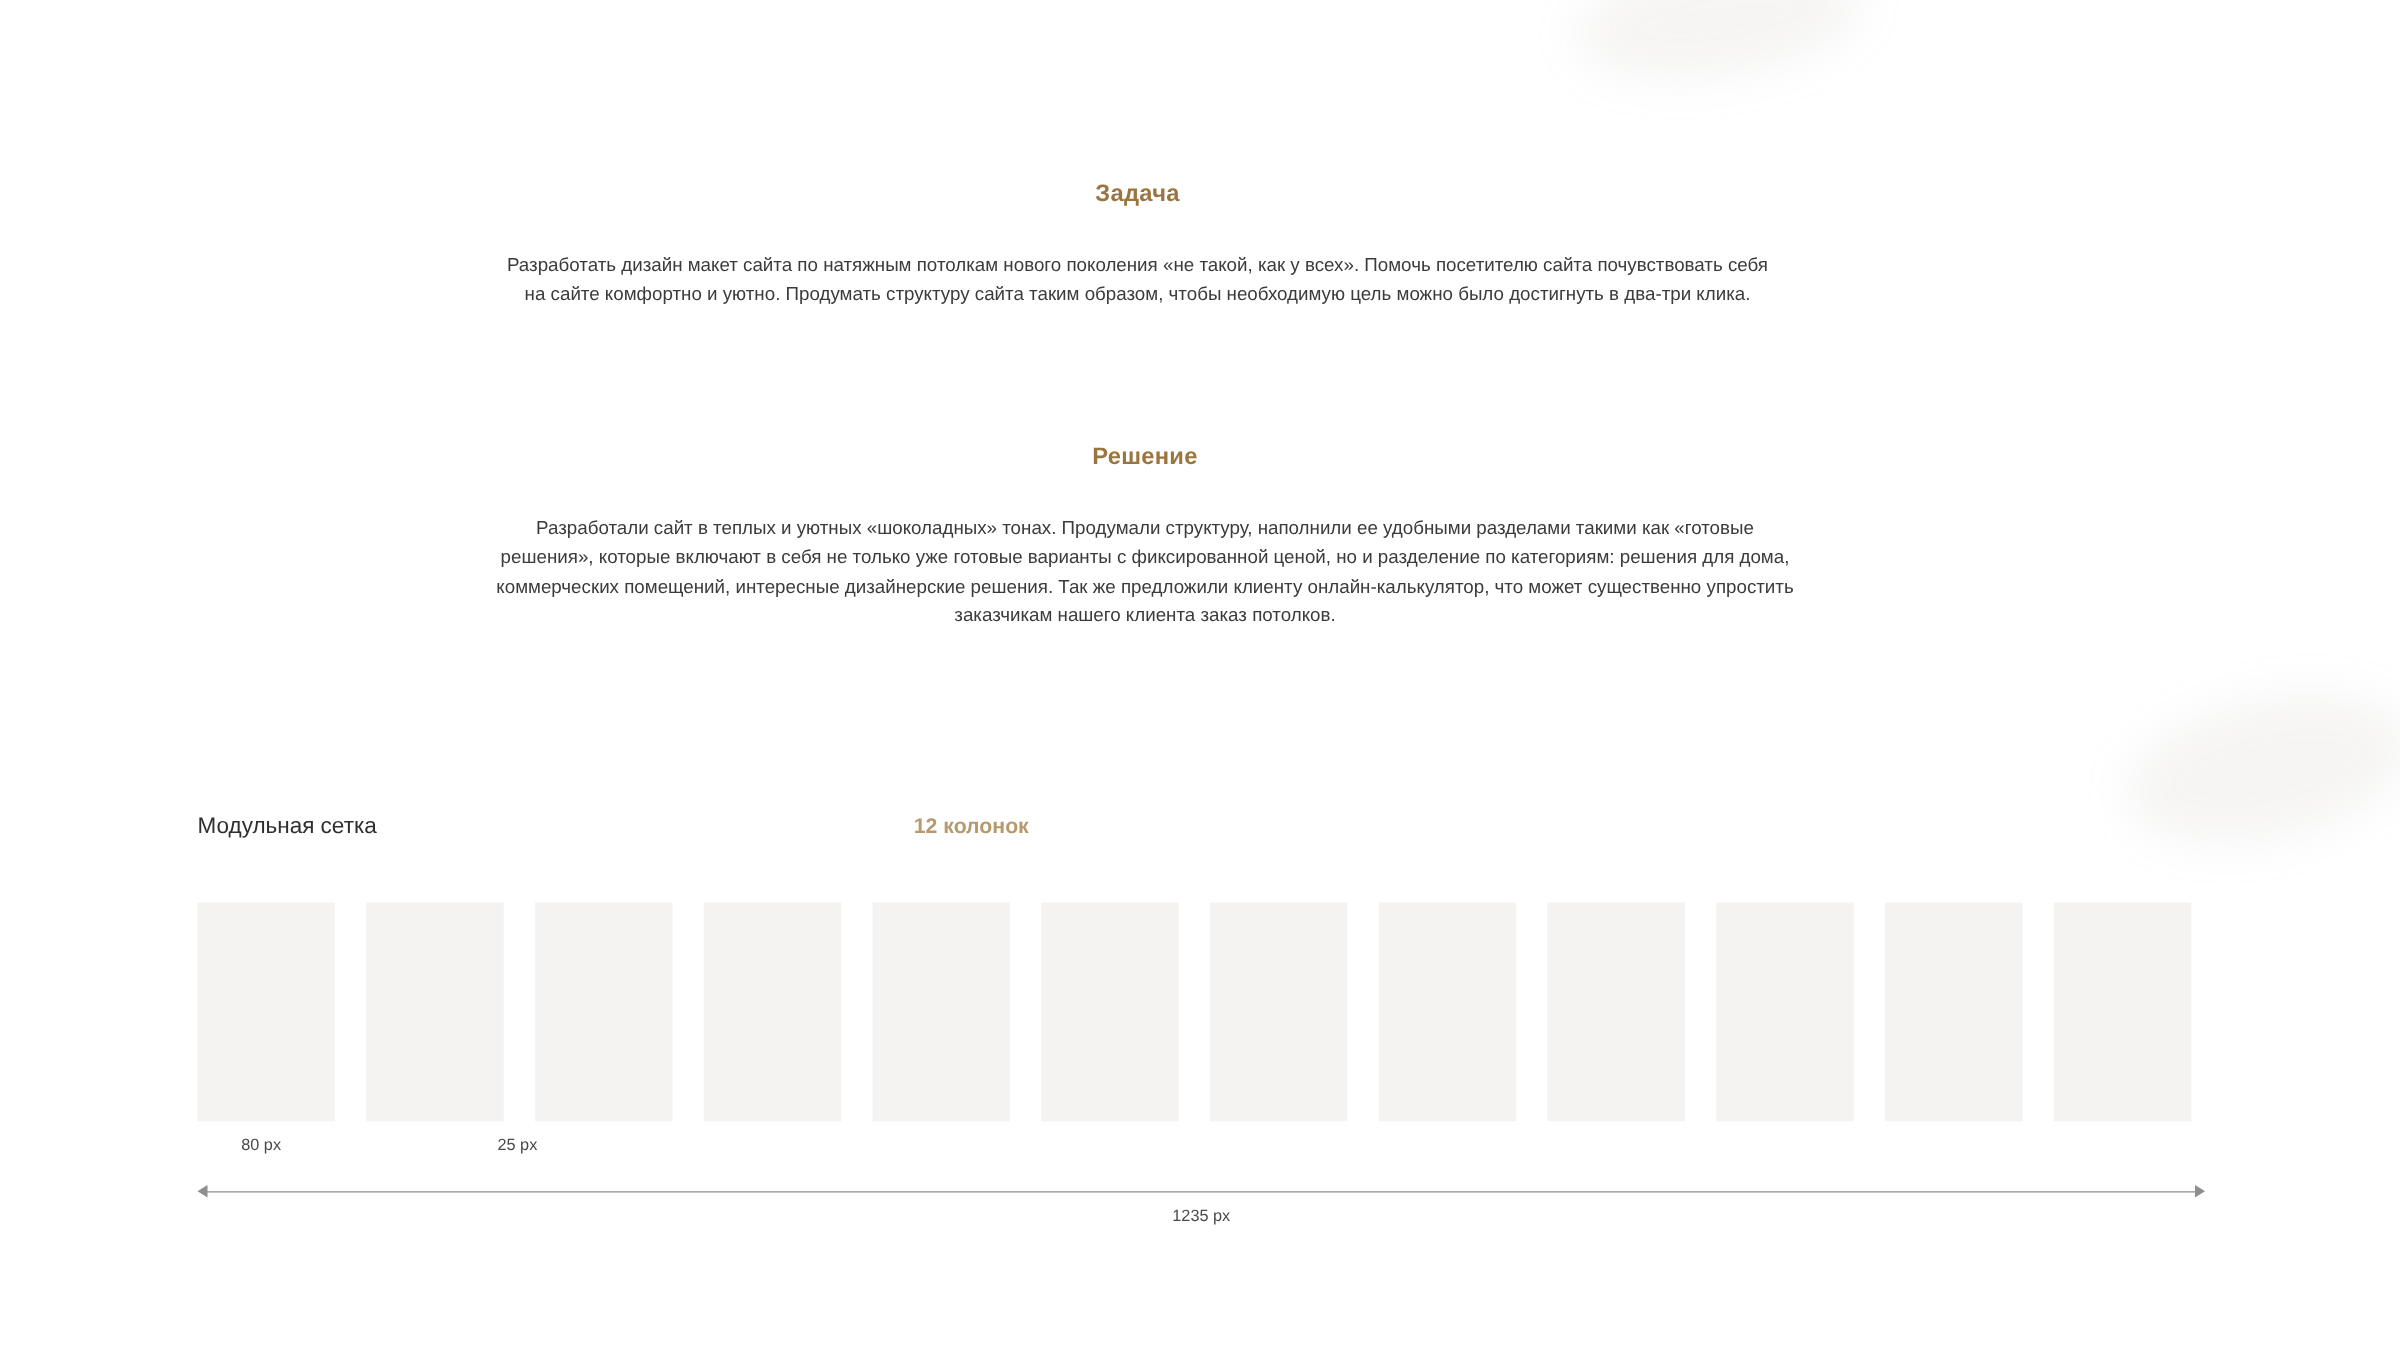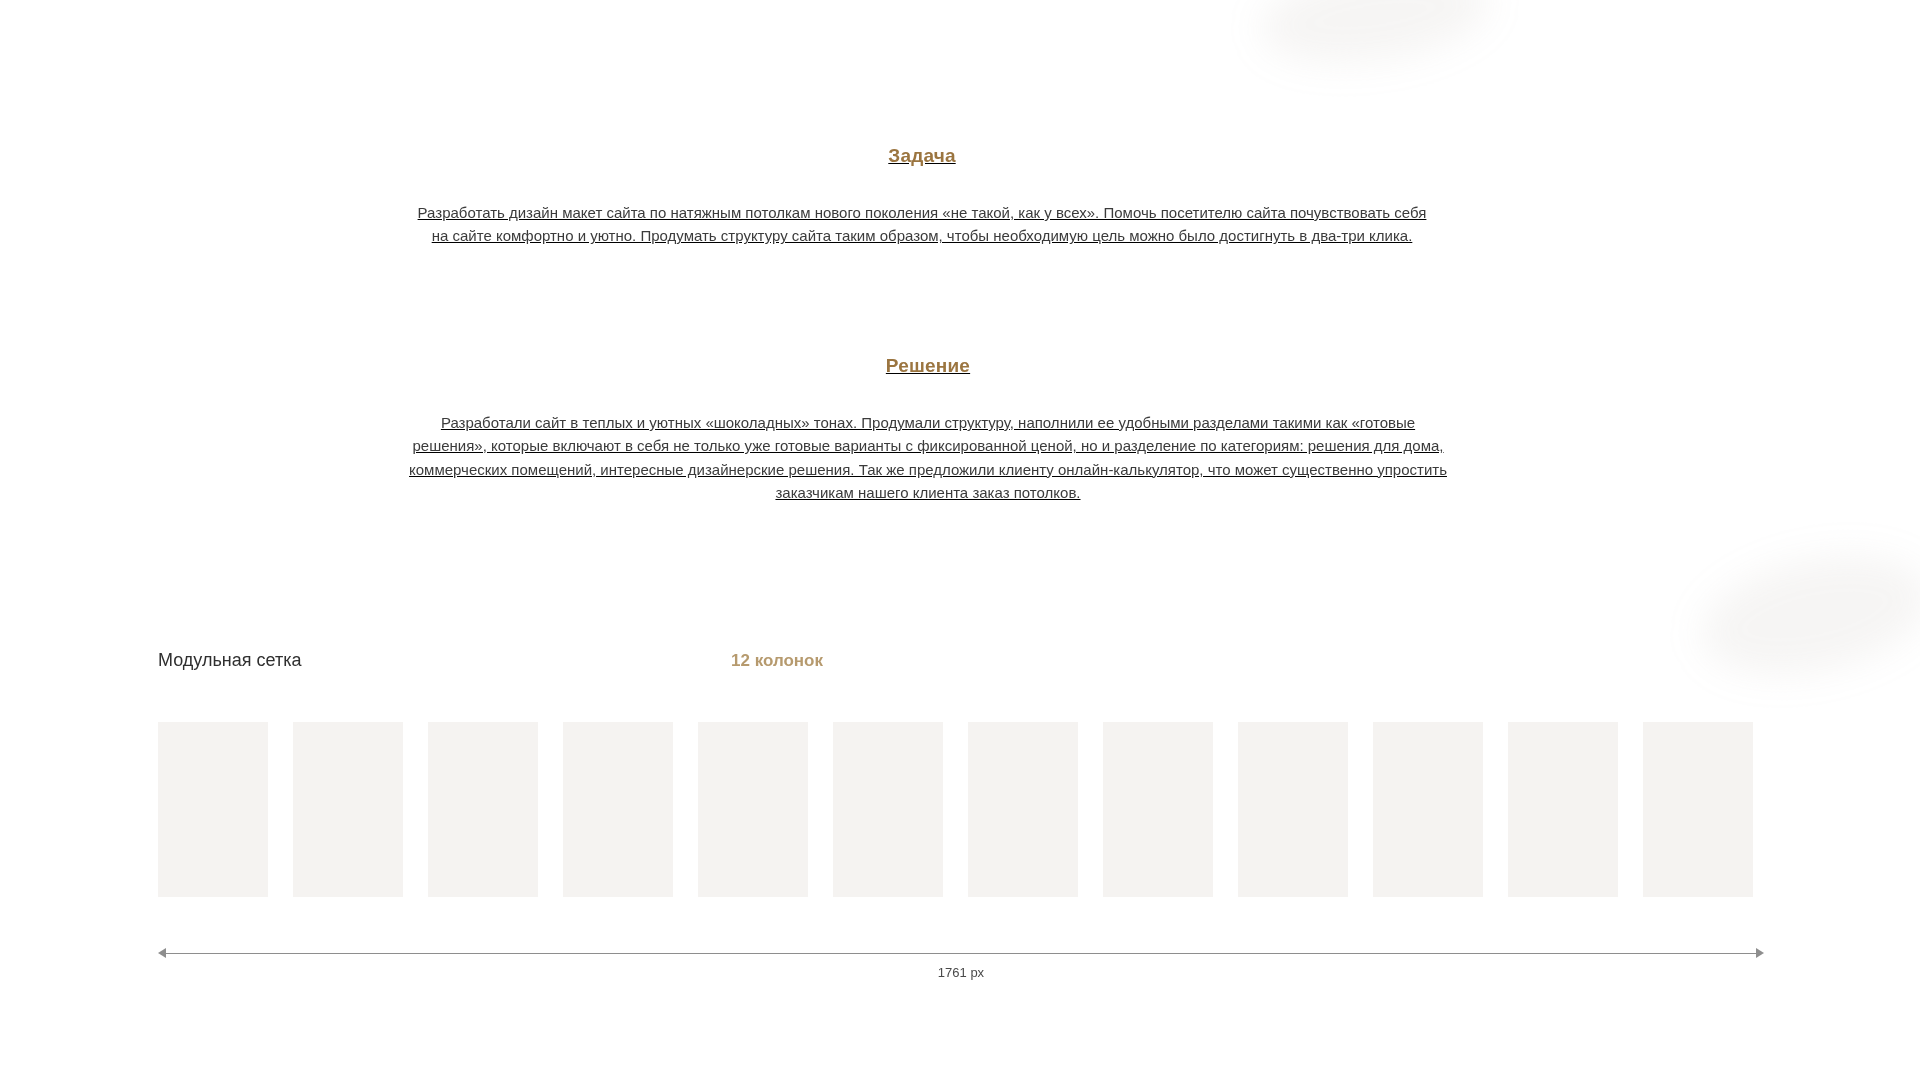--- a/index.html
+++ b/index.html
@@ -35,24 +35,23 @@
   .blob-b {
     top: 560px; left: 1700px;
     width: 230px; height: 110px;
     background: rgba(170,160,150,0.10);
     transform: rotate(-12deg);
   }
 
   
   .section {
     position: absolute;
-    left: 12px;
+    left: 0;
     width: 1820px;
     text-align: center;
-    text-decoration: underline;
   }
   .section-title {
     font-size: 19px;
     font-weight: bold;
     color: #9b7540;
     letter-spacing: 0.2px;
     margin: 0 0 34px 0;
   }
   .section-body {
     margin: 16px auto;
@@ -187,22 +186,26 @@
       <div class="col"></div>
       <div class="col"></div>
       <div class="col"></div>
       <div class="col"></div>
       <div class="col"></div>
       <div class="col"></div>
       <div class="col"></div>
       <div class="col"></div>
     </div>
 
+    <div class="measure-row">
+      <span class="m-80">80 px</span>
+      <span class="m-25">25 px</span>
+    </div>
 
     <div class="axis">
       <span class="arrow arrow-left"></span>
       <span class="axis-line"></span>
       <span class="arrow arrow-right"></span>
     </div>
-    <div class="axis-label">1761 px</div>
+    <div class="axis-label">1235 px</div>
   </section>
 
 </div>
 
 </body></html>

